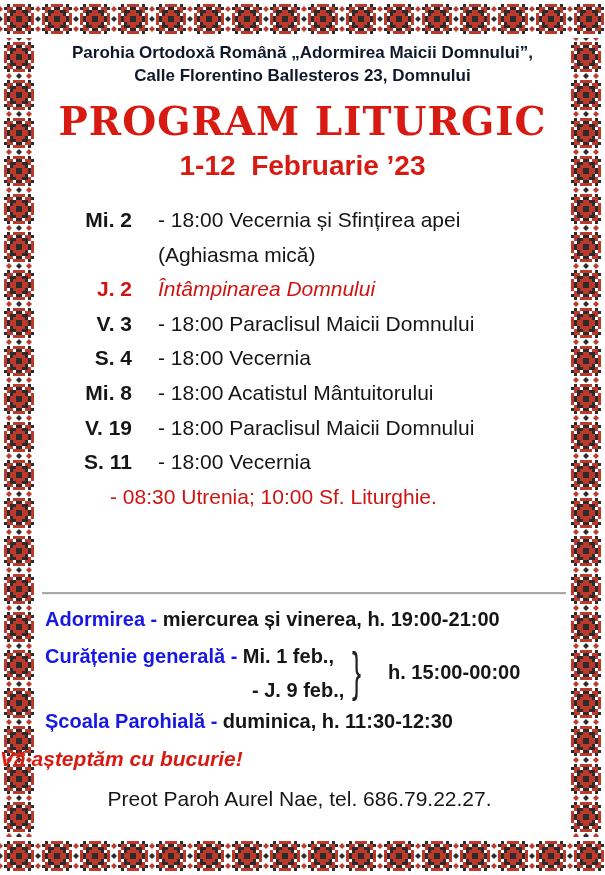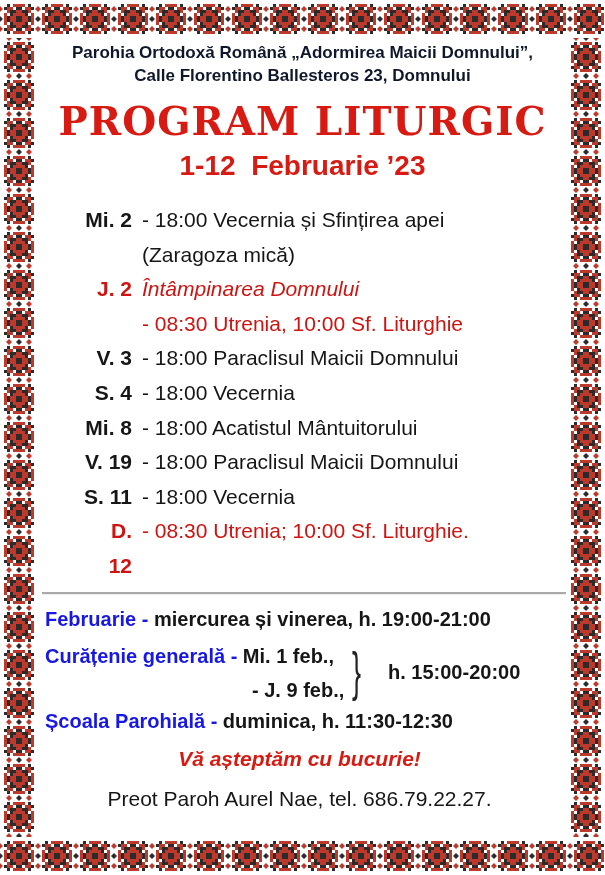--- a/index.html
+++ b/index.html
@@ -20,37 +20,37 @@
     color:var(--accent-red,#d81b12)}
 
   .subtitle{top:150px;left:0;width:605px;text-align:center;
     font-size:28px;font-weight:bold;white-space:pre;
     color:var(--accent-red,#d81b12)}
 
   .schedule{top:203px;left:84px;right:38px}
   .srow{display:flex;line-height:34.6px;font-size:21px;color:#161616}
   .srow.red{color:var(--day-red,#cf1310)}
   .sday{flex:none;width:48px;text-align:right;font-weight:bold}
-  .stext{margin-left:10px}
+  .stext{margin-left:26px}
   .srow.feast .stext{font-weight:normal;font-style:italic}
 
   .separator{top:592px;left:42px;width:524px;height:2px;
     background:#a9a9a9;border-bottom:1px solid #eeeeee}
 
   .infoline{font-size:20px;font-weight:bold;color:#161616;white-space:nowrap}
   .label-blue{color:var(--link-blue,#1717e6)}
   .info-confession{top:608px;left:45px}
   .info-cleaning-1{top:645px;left:45px}
   .info-cleaning-2{top:679px;left:252px}
   .brace{top:642px;left:352px;font-size:54px;line-height:58px;color:#222;
     transform:scaleX(.5);transform-origin:left top;font-weight:normal}
   .hours{top:661px;left:388px}
   .info-school{top:710px;left:45px}
 
-  .invite{top:747px;left:0;width:599px;text-align:center;
+  .invite{top:747px;left:0;width:599px;text-align:left;
     font-size:21px;font-weight:bold;font-style:italic;
     color:var(--accent-red,#d81b12)}
   .contact{top:787px;left:0;width:599px;text-align:center;
     font-size:21px;color:#161616}
 </style>
 </head>
 <body>
 
 <div id="border"><svg width="605" height="875" viewBox="0 0 605 875">
       <defs>
@@ -175,30 +175,26 @@
 <div class="abs title">PROGRAM LITURGIC</div>
 <div class="abs subtitle">1-12  Februarie ’23</div>
 
 <div class="abs schedule" id="schedule">
     <div class="srow">
     <span class="sday">Mi. 2</span>
     <span class="stext">- 18:00 Vecernia și Sfințirea apei</span>
   </div>
     <div class="srow">
     <span class="sday"></span>
-    <span class="stext">(Zaragoza mică)</span>
+    <span class="stext">(Aghiasma mică)</span>
   </div>
     <div class="srow red feast">
     <span class="sday">J. 2</span>
     <span class="stext">Întâmpinarea Domnului</span>
   </div>
-    <div class="srow red">
-    <span class="sday"></span>
-    <span class="stext">- 08:30 Utrenia, 10:00 Sf. Liturghie</span>
-  </div>
     <div class="srow">
     <span class="sday">V. 3</span>
     <span class="stext">- 18:00 Paraclisul Maicii Domnului</span>
   </div>
     <div class="srow">
     <span class="sday">S. 4</span>
     <span class="stext">- 18:00 Vecernia</span>
   </div>
     <div class="srow">
     <span class="sday">Mi. 8</span>
@@ -206,39 +202,38 @@
   </div>
     <div class="srow">
     <span class="sday">V. 19</span>
     <span class="stext">- 18:00 Paraclisul Maicii Domnului</span>
   </div>
     <div class="srow">
     <span class="sday">S. 11</span>
     <span class="stext">- 18:00 Vecernia</span>
   </div>
     <div class="srow red">
-    <span class="sday">D. 12</span>
     <span class="stext">- 08:30 Utrenia; 10:00 Sf. Liturghie.</span>
   </div>
   </div>
 
 <div class="abs separator"></div>
 
 <div class="abs infoline info-confession">
-  <span class="label-blue">Februarie -</span>
+  <span class="label-blue">Adormirea -</span>
   <span>miercurea și vinerea, h. 19:00-21:00</span>
 </div>
 
 <div class="abs infoline info-cleaning-1">
   <span class="label-blue">Curățenie generală -</span>
   <span>Mi. 1 feb.,</span>
 </div>
 <div class="abs infoline info-cleaning-2">- J. 9 feb.,</div>
 <div class="abs brace">}</div>
-<div class="abs infoline hours">h. 15:00-20:00</div>
+<div class="abs infoline hours">h. 15:00-00:00</div>
 
 <div class="abs infoline info-school">
   <span class="label-blue">Școala Parohială -</span>
   <span>duminica, h. 11:30-12:30</span>
 </div>
 
 <div class="abs invite">Vă așteptăm cu bucurie!</div>
 <div class="abs contact">Preot Paroh Aurel Nae, tel. 686.79.22.27.</div>
 
 </body></html>

